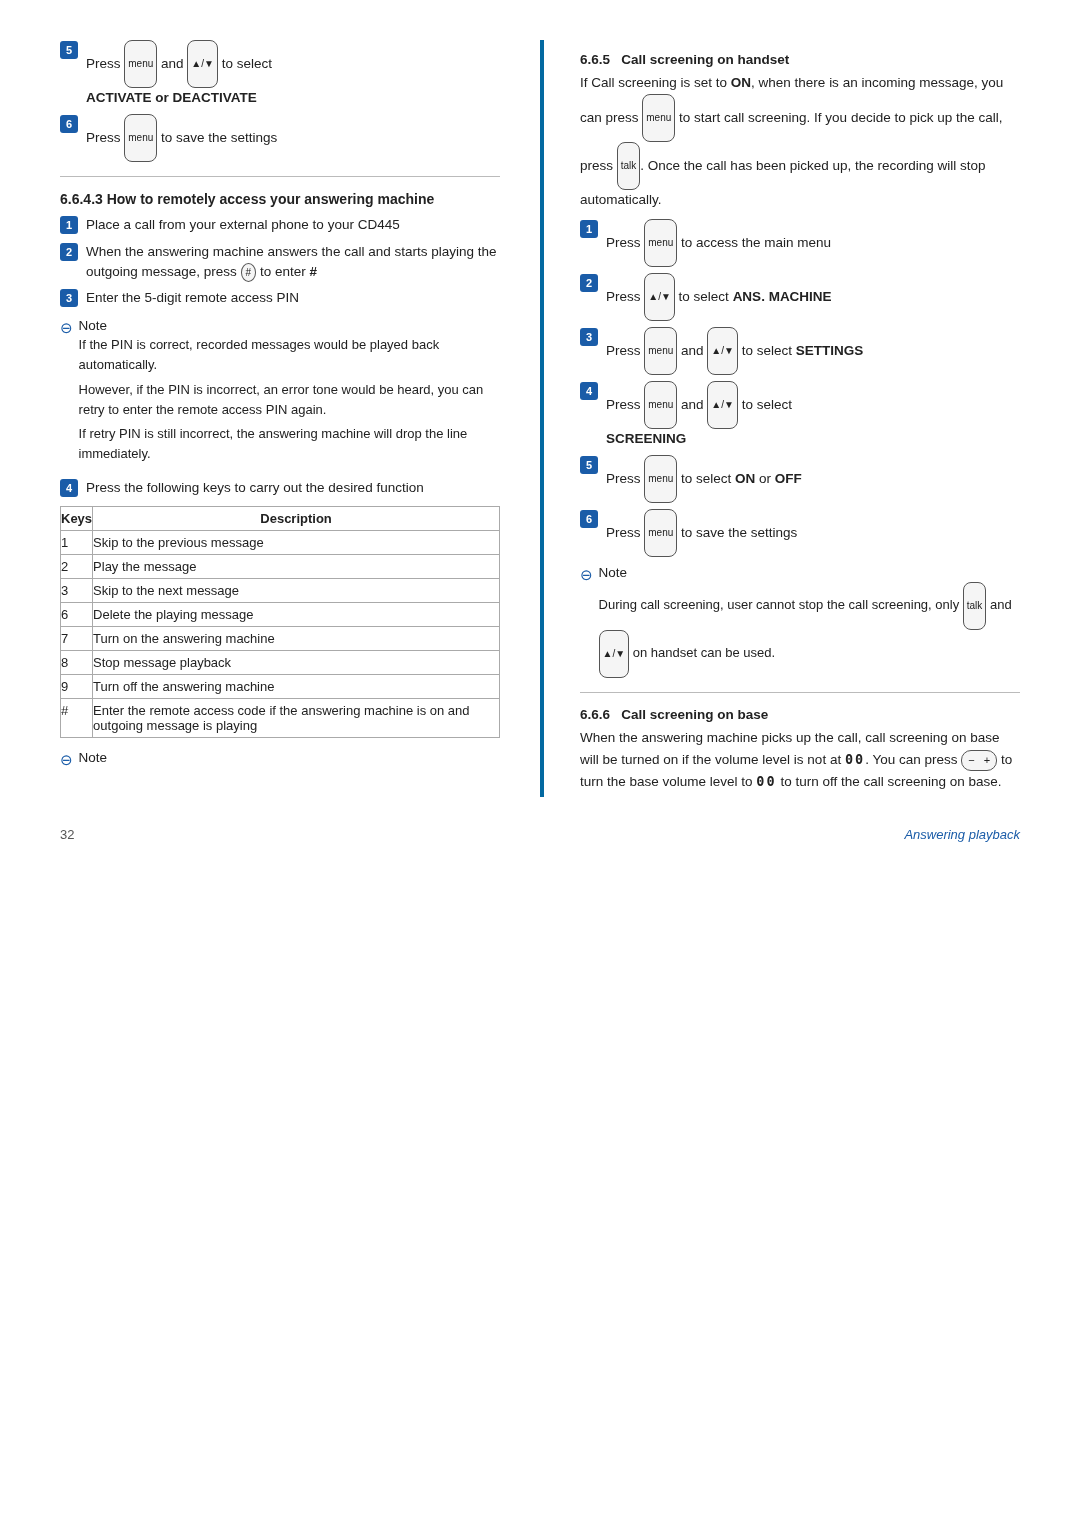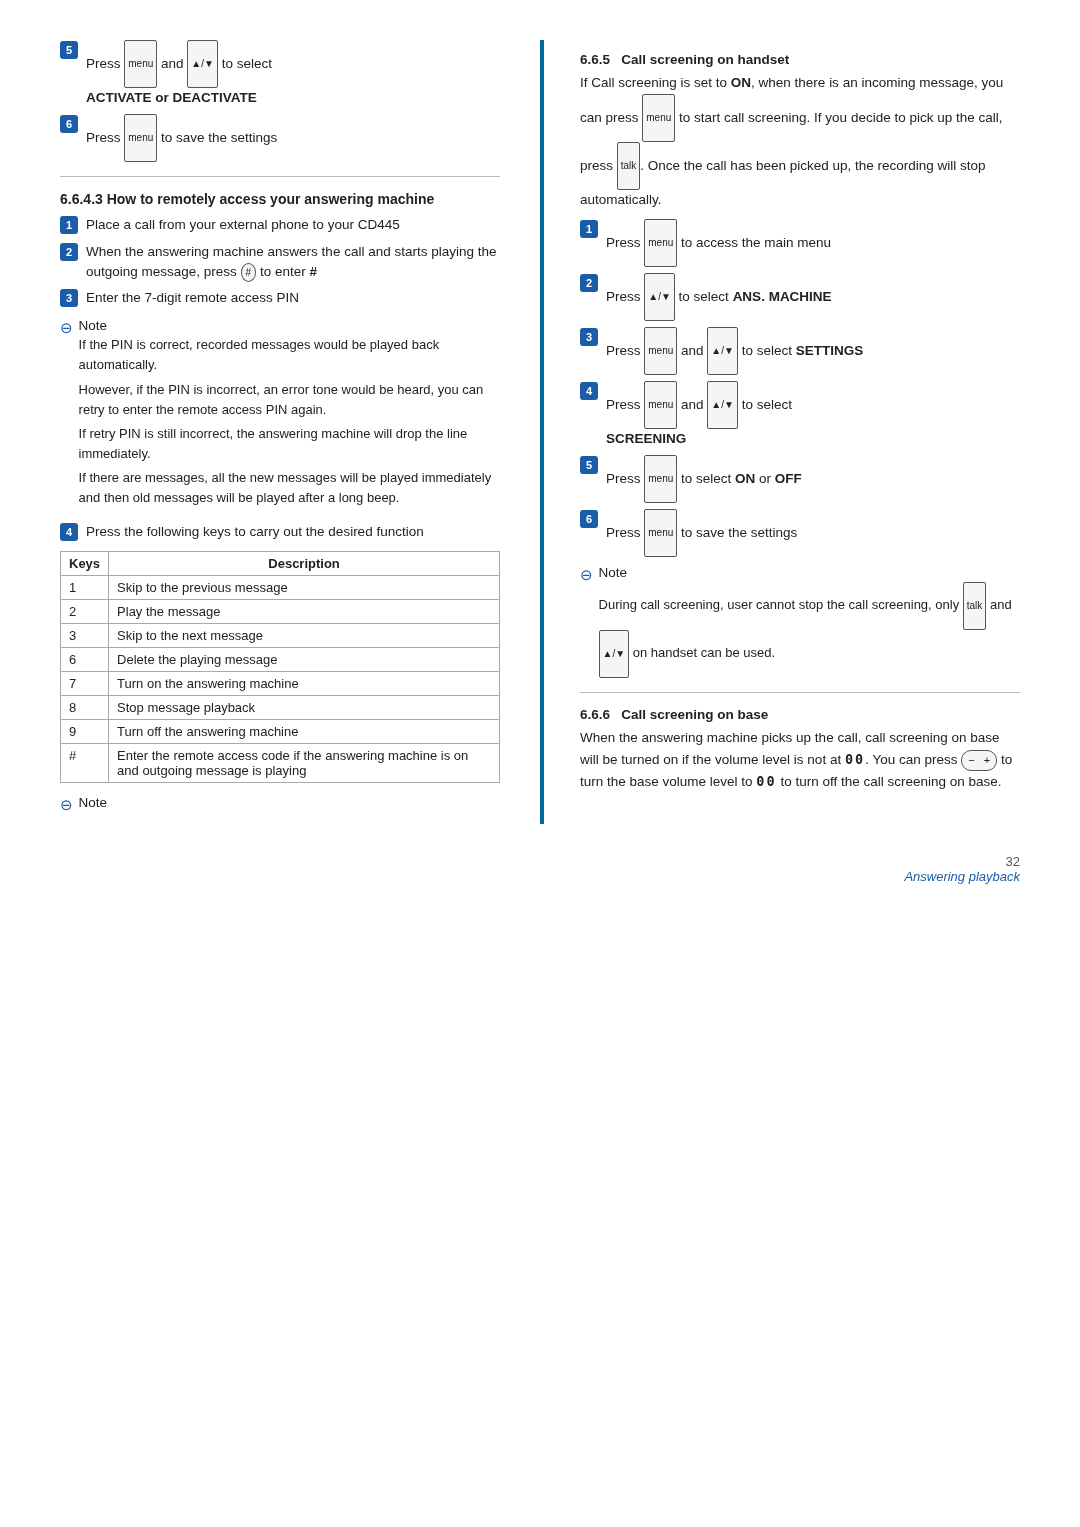--- a/index.html
+++ b/index.html
@@ -92,32 +92,32 @@
       border-top: 1px solid #bbb;
       margin: 14px 0;
     }
     .table-container {
       margin: 8px 0;
       border-collapse: collapse;
       width: 100%;
     }
     .table-container th, .table-container td {
       border: 1px solid #aaa;
-      padding: 4px 8px;
+      padding: 4px 0;
       font-size: 13px;
       vertical-align: top;
     }
     .table-container th {
       background: #fff;
       font-weight: bold;
     }
     .btn-icon {
       display: inline-block;
       border: 1px solid #555;
-      border-radius: 2px;
+      border-radius: 8px;
       padding: 16px 3px;
       font-size: 10px;
       font-family: Arial, sans-serif;
       line-height: 1.4;
       color: #222;
       background: #f5f5f5;
       vertical-align: middle;
       white-space: nowrap;
     }
     .btn-round {
@@ -140,21 +140,20 @@
       background: #f5f5f5;
       vertical-align: middle;
     }
     .footer {
       display: flex;
       justify-content: space-between;
       align-items: flex-end;
       margin-top: 30px;
       font-size: 13px;
       color: #555;
-      flex-direction: column;
     }
     .footer-right {
       color: #1a5ca8;
       font-style: italic;
     }
     .two-zero {
       font-family: monospace;
       letter-spacing: 2px;
     }
     p { line-height: 1.55; margin-bottom: 4px; }
@@ -192,32 +191,31 @@
 
     <div class="step-item">
       <span class="step-num">2</span>
       <span class="step-text">
         When the answering machine answers the call and starts playing the outgoing message, press <span class="btn-round">#</span> to enter <span class="bold">#</span>
       </span>
     </div>
 
     <div class="step-item">
       <span class="step-num">3</span>
-      <span class="step-text">Enter the 7-digit remote access PIN</span>
+      <span class="step-text">Enter the 5-digit remote access PIN</span>
     </div>
 
     <div class="note-box">
       <span class="note-icon">⊖</span>
       <div class="note-content">
         <div class="note-label">Note</div>
         <div class="note-text">
           <p>If the PIN is correct, recorded messages would be played back automatically.</p>
           <p>However, if the PIN is incorrect, an error tone would be heard, you can retry to enter the remote access PIN again.</p>
           <p>If retry PIN is still incorrect, the answering machine will drop the line immediately.</p>
-          <p>If there are messages, all the new messages will be played immediately and then old messages will be played after a long beep.</p>
         </div>
       </div>
     </div>
 
     <div class="step-item">
       <span class="step-num">4</span>
       <span class="step-text">Press the following keys to carry out the desired function</span>
     </div>
 
     <table class="table-container">

